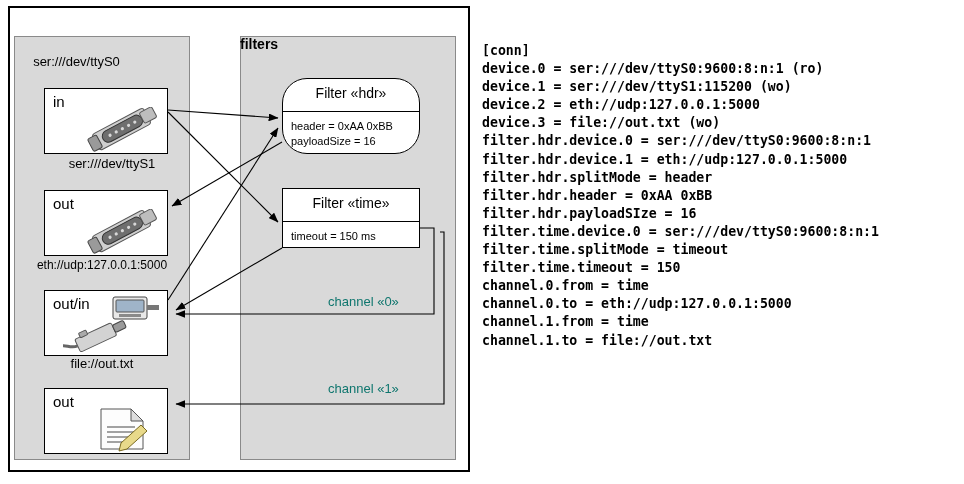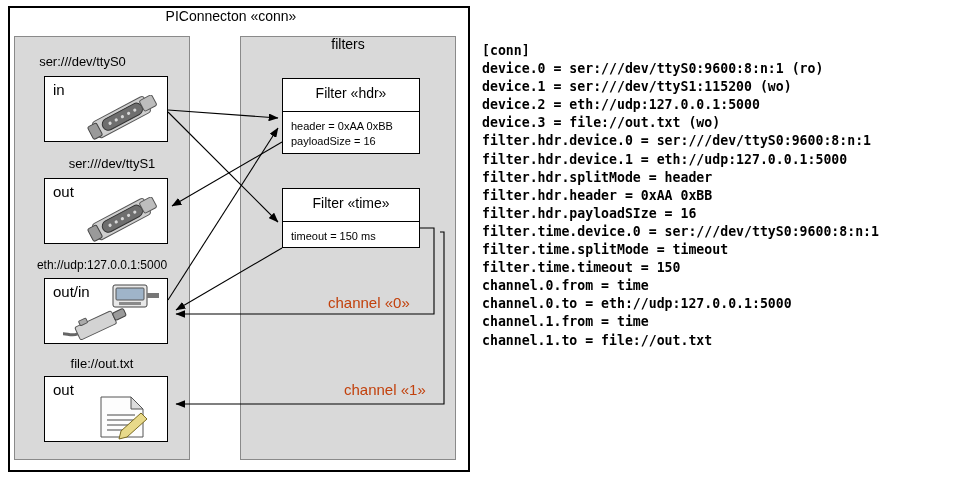--- a/index.html
+++ b/index.html
@@ -7,55 +7,54 @@
   .root{position:absolute;left:0;top:0;width:964px;height:484px;}
 
   
   .outer-box{position:absolute;left:8px;top:6px;width:462px;height:466px;background:#ffffff;border:2px solid #000;box-sizing:border-box;}
   .outer-title{position:absolute;left:0;top:8px;width:462px;text-align:center;font-size:14px;color:#000;}
 
   
   .panel{position:absolute;background:#d9d9d9;border:1px solid #8a8a8a;box-sizing:border-box;}
   .panel-left{left:14px;top:36px;width:176px;height:424px;}
   .panel-right{left:240px;top:36px;width:216px;height:424px;}
-  .panel-title{position:absolute;top:8px;width:100%;text-align:center;font-size:14px;color:#000;}
+  .panel-title{position:absolute;top:8px;width:100%;font-size:14px;color:#000;font-weight:bold;}
 
   
   .dev-label{position:absolute;font-size:13px;color:#000;text-align:center;}
-  .dev-card{position:absolute;background:#ffffff;border:1px solid #000;box-sizing:border-box;}
+  .dev-card{position:absolute;background:#ffffff;border:1px solid #000;box-sizing:border-box;margin-top:12px;}
   .dev-card .cap{position:absolute;left:8px;top:4px;font-size:15px;color:#000;}
 
   
   .filter-card{position:absolute;background:#ffffff;border:1px solid #000;box-sizing:border-box;}
   .filter-head{position:absolute;left:0;top:6px;width:100%;text-align:center;font-size:14px;color:#000;}
   .filter-rule{position:absolute;left:0;top:32px;width:100%;height:1px;background:#000;}
   .filter-body{position:absolute;left:8px;top:40px;font-size:11px;color:#000;line-height:15px;}
 
-  .chan-label{position:absolute;font-size:15px;color:#c2410c;}
+  .chan-label{position:absolute;font-size:13px;color:#0f766e;}
 
   
   .cfg-title{position:absolute;left:482px;top:8px;font-size:14px;font-weight:bold;color:#000;font-family:"DejaVu Sans Mono",monospace;}
   .cfg-body{position:absolute;left:482px;top:42px;font-size:13.2px;line-height:18.1px;color:#000;font-family:"DejaVu Sans Mono",monospace;white-space:pre;font-weight:bold;}
 
   svg.wires{position:absolute;left:0;top:0;width:964px;height:484px;pointer-events:none;}
 
   
   .icon-art{position:absolute;}
 </style>
 </head>
 <body>
 
 <div class="root">
 
   <div class="outer-box"></div>
-  <div class="outer-title">PIConnecton «conn»</div>
 
   <div class="panel panel-left"></div>
 
-  <div class="dev-label" style="left:6px;top:54px;width:153px;">ser:///dev/ttyS0</div>
+  <div class="dev-label" style="left:0;top:54px;width:153px;">ser:///dev/ttyS0</div>
   <div class="dev-card" style="left:44px;top:76px;width:124px;height:66px;">
     <span class="cap">in</span>
     <svg class="icon-art" style="left:34px;top:18px;" width="86" height="46" viewBox="0 0 86 46">
       <g transform="rotate(-28 43 23)">
         <rect x="14" y="13" width="58" height="18" rx="3" fill="#cfcfcf" stroke="#555"></rect>
         <rect x="8" y="15" width="10" height="14" rx="2" fill="#9a9a9a" stroke="#444"></rect>
         <rect x="22" y="16" width="44" height="12" rx="6" fill="#6e6e6e" stroke="#333"></rect>
         <circle cx="30" cy="22" r="1.6" fill="#d8d8d8"></circle>
           <circle cx="37" cy="22" r="1.6" fill="#d8d8d8"></circle>
         <circle cx="44" cy="22" r="1.6" fill="#d8d8d8"></circle>
@@ -116,35 +115,35 @@
           <line x1="16" y1="37" x2="36" y2="37"></line>
       </g>
       <path d="M30 38 L50 20 L56 26 L36 44 L28 46 Z" fill="#e8d98a" stroke="#7a6a22"></path>
       <path d="M50 20 L56 26" stroke="#7a6a22"></path>
     </svg>
   </div>
 
   <div class="panel panel-right"></div>
   <div class="panel-title" style="left:240px;top:36px;width:216px;">filters</div>
 
-  <div class="filter-card" style="left:282px;top:78px;width:138px;height:76px;">
+  <div class="filter-card" style="left:282px;top:78px;width:138px;height:76px;border-radius:25px;">
     <div class="filter-head">Filter «hdr»</div>
     <div class="filter-rule"></div>
     <div class="filter-body">header = 0xAA 0xBB</div>
     <div class="filter-body" style="top:55px;">payloadSize = 16</div>
   </div>
 
   <div class="filter-card" style="left:282px;top:188px;width:138px;height:60px;">
     <div class="filter-head">Filter «time»</div>
     <div class="filter-rule"></div>
     <div class="filter-body">timeout = 150 ms</div>
   </div>
 
   <div class="chan-label" style="left:328px;top:294px;">channel «0»</div>
-  <div class="chan-label" style="left:328px;top:381px;margin-left:16px;">channel «1»</div>
+  <div class="chan-label" style="left:328px;top:381px;">channel «1»</div>
 
   <svg class="wires">
     <defs>
       <marker id="ah" markerWidth="9" markerHeight="7" refX="8.5" refY="3.5" orient="auto">
         <polygon points="0 0, 9 3.5, 0 7" fill="#000"></polygon>
       </marker>
     </defs>
 
     <line x1="168" y1="110" x2="278" y2="118" stroke="#000" stroke-width="1.1" marker-end="url(#ah)"></line>
 

